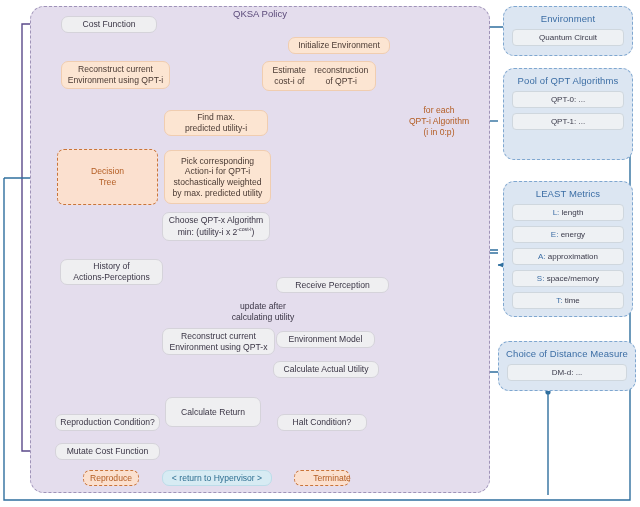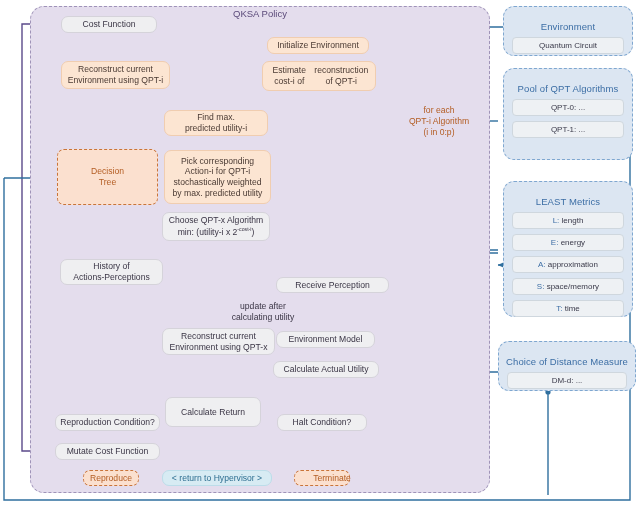--- a/index.html
+++ b/index.html
@@ -15,21 +15,21 @@
   }
   .policy-title{
     position:absolute;left:200px;top:8px;width:120px;text-align:center;
     font-size:9.5px;color:#5b4a7a;
   }
   .side-group{
     position:absolute;background:#dce6f2;border:1.5px dashed #7fa7d0;
     border-radius:11px;box-sizing:border-box;
   }
   .side-group .grp-title{
-    text-align:center;font-size:9.5px;color:#3c6ea5;margin-top:14px;
+    text-align:center;font-size:9.5px;color:#3c6ea5;margin-top:6px;
     letter-spacing:.1px;
   }
   .side-item{
     margin:5px 8px 0 8px;height:17px;background:#eef1f4;border:1px solid #cfd7de;
     border-radius:4px;font-size:8px;color:#3a3a4a;display:flex;align-items:center;
     justify-content:center;box-sizing:border-box;
   }
   .side-item .k{color:#3c6ea5;}
 
   
@@ -213,21 +213,21 @@
     </g>
   </svg>
 
   <div class="policy-box"></div>
   <div class="policy-title">QKSA Policy</div>
 
   <div class="node n-grey" style="left:61px;top:16px;width:96px;height:17px;">
     <span>Cost Function</span>
   </div>
 
-  <div class="node n-peach" style="left:267px;top:37px;width:102px;height:17px;">
+  <div class="node n-peach" style="left:288px;top:37px;width:102px;height:17px;">
     <span>Initialize Environment</span>
   </div>
 
   <div class="node n-peach" style="left:61px;top:61px;width:109px;height:28px;flex-direction:column;">
     <span>Reconstruct current</span>
     <span>Environment using QPT-i</span>
   </div>
 
   <div class="node n-peach" style="left:262px;top:61px;width:114px;height:30px;flex-direction:row;">
     <span>Estimate cost-i of</span>

